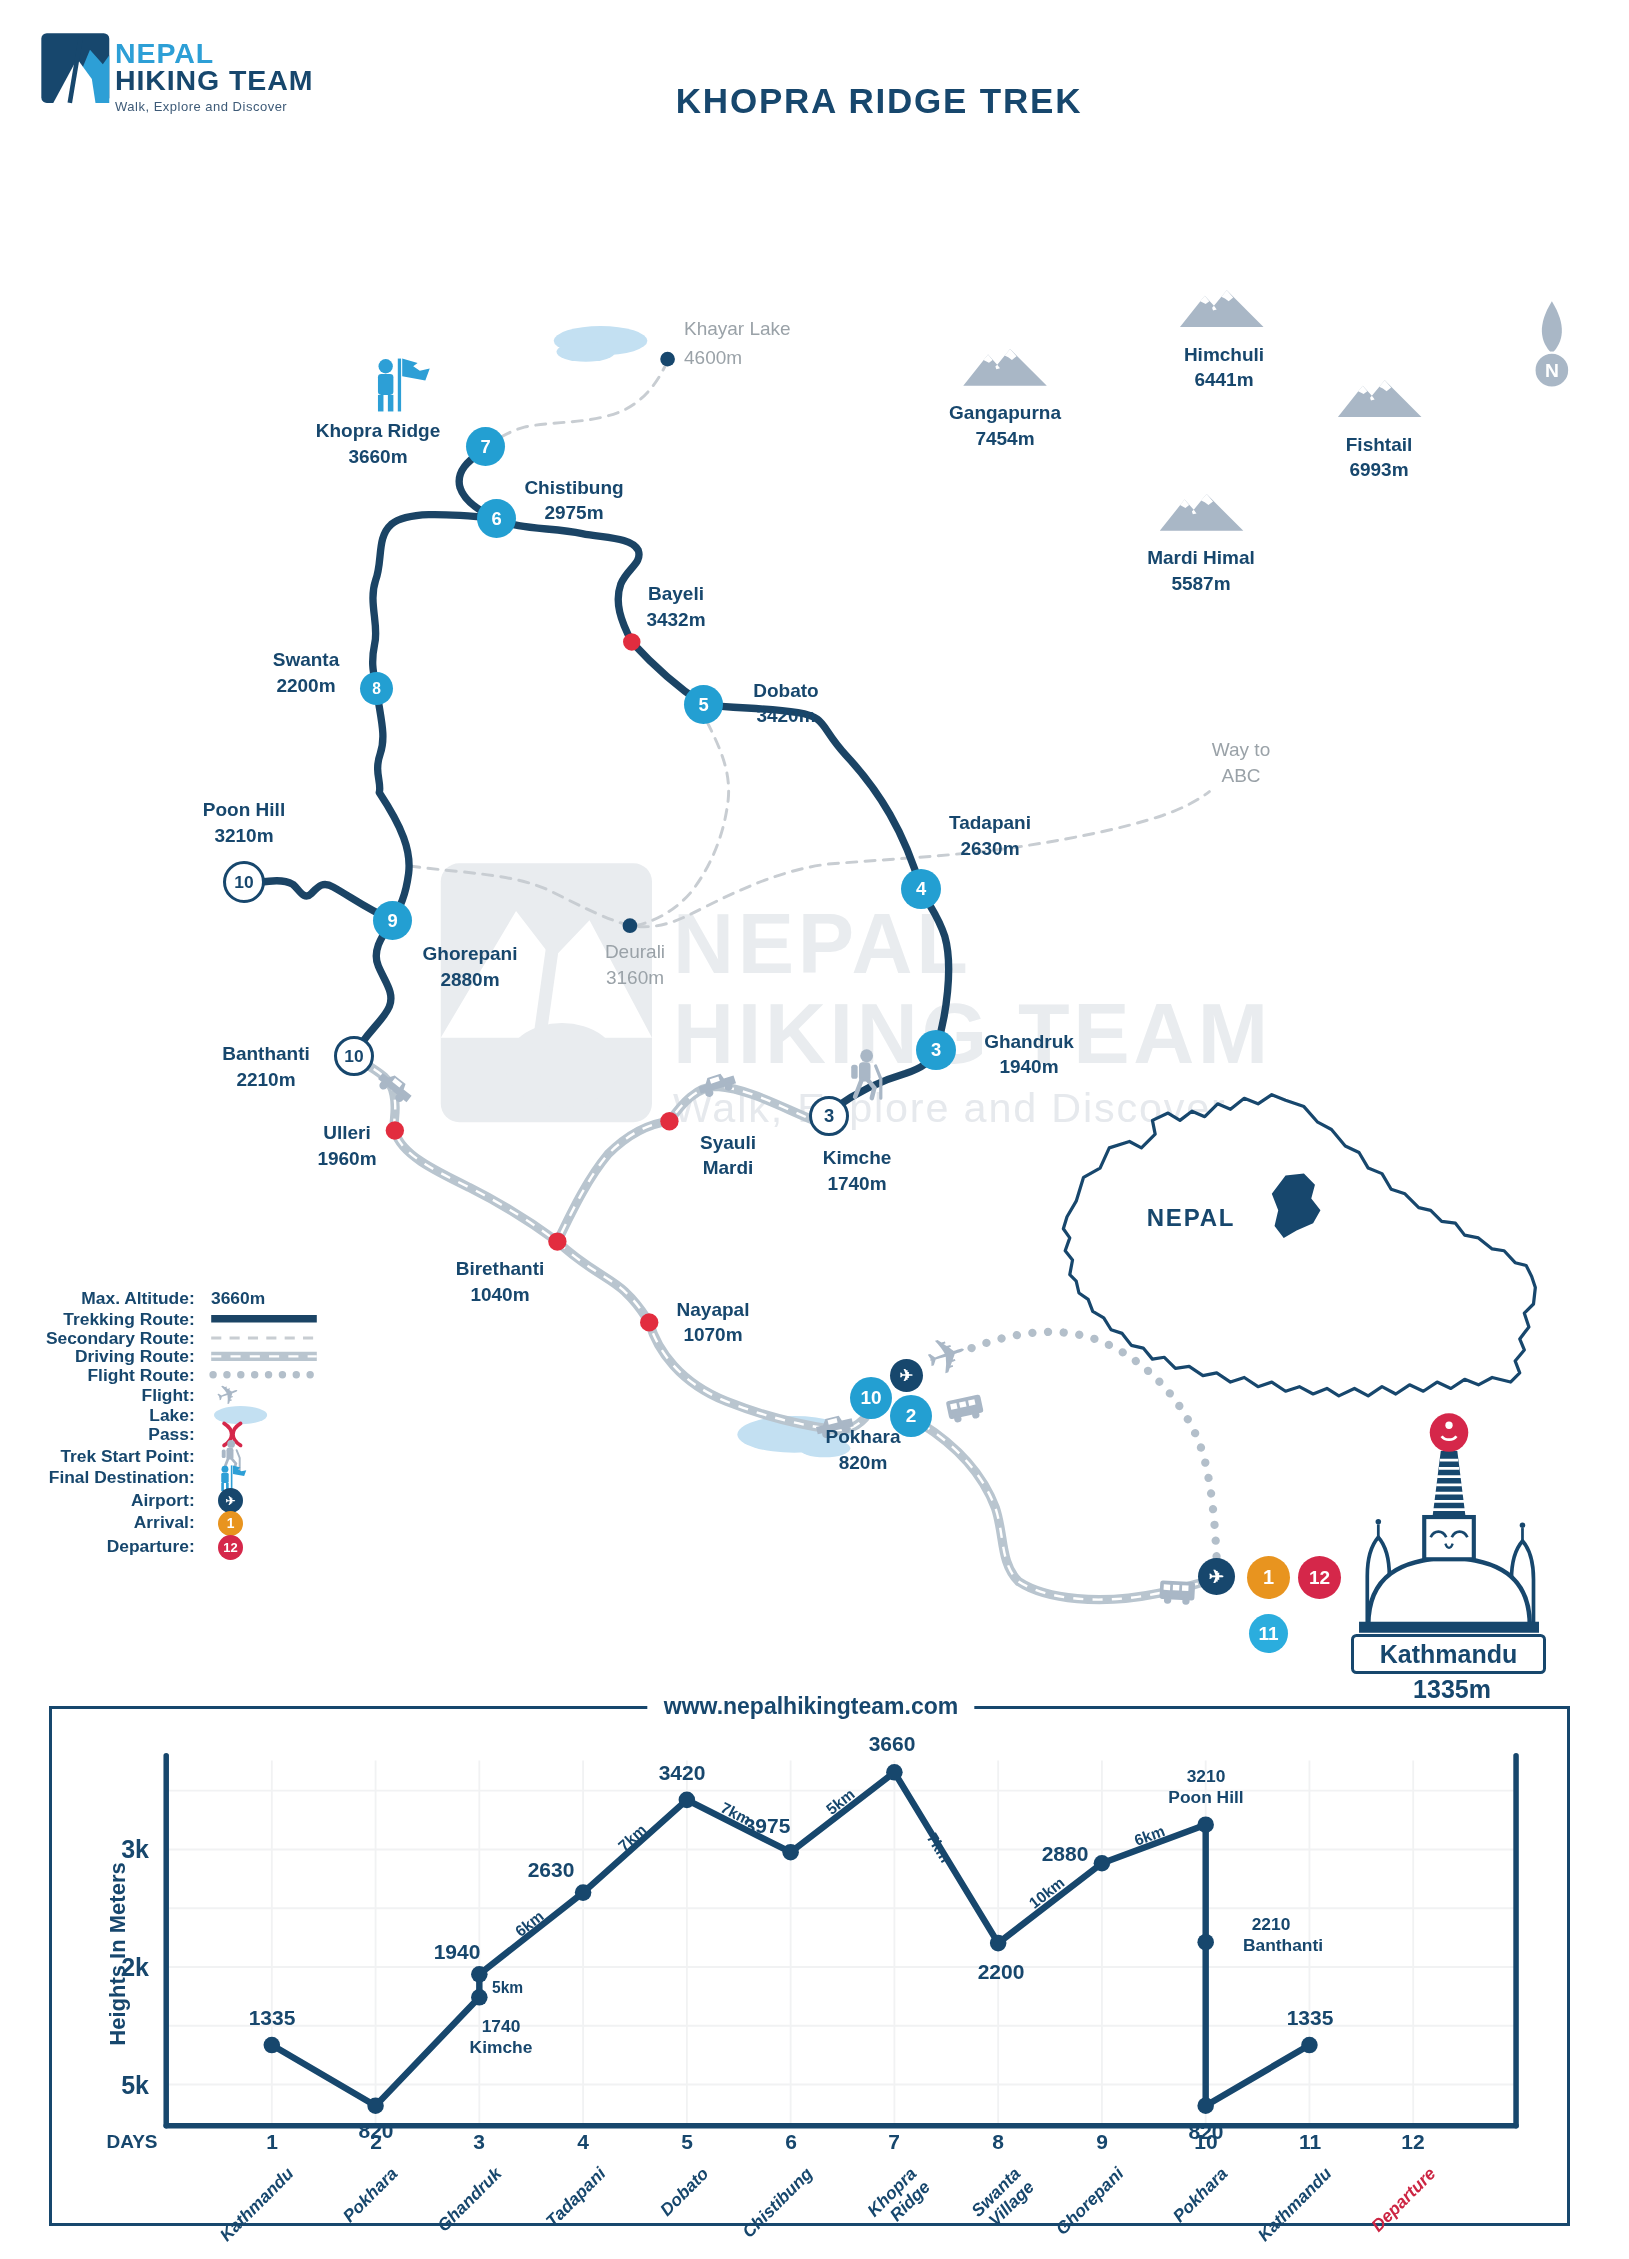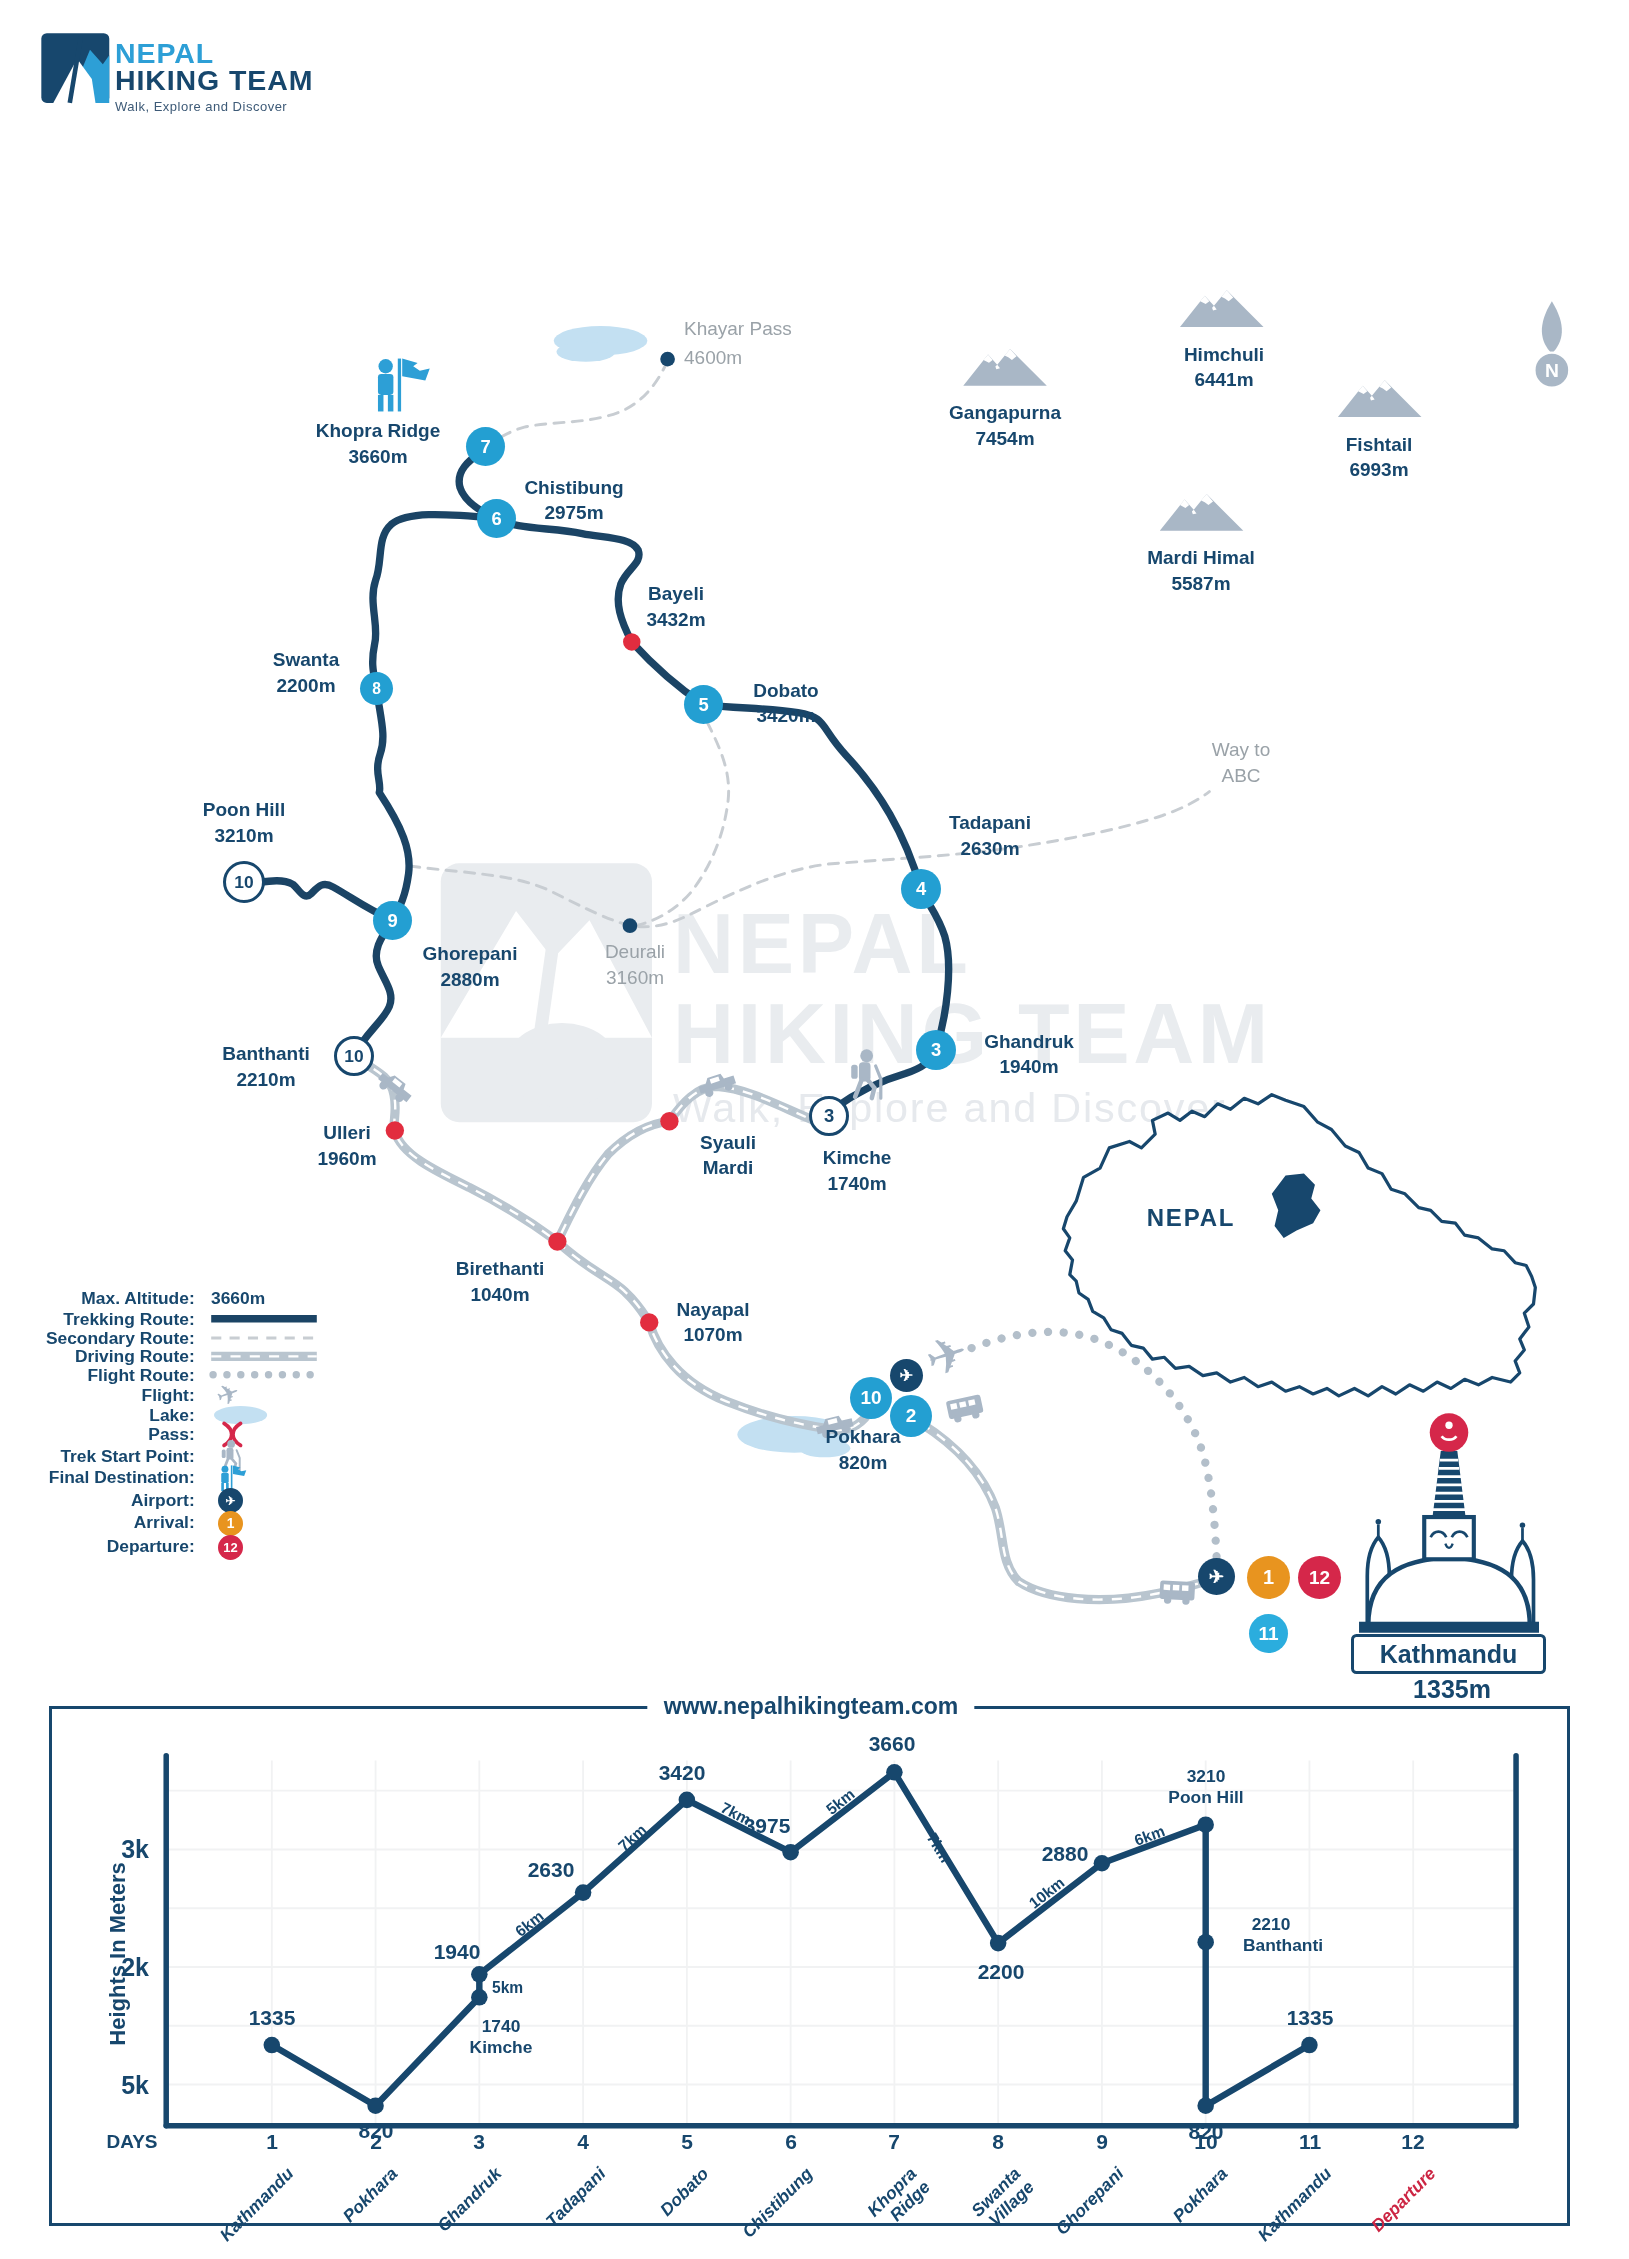--- a/index.html
+++ b/index.html
@@ -267,22 +267,23 @@
           <circle cx="1313" cy="2115" r="9"></circle>
         <circle cx="1313" cy="2293" r="9"></circle>
           <circle cx="1426" cy="2227" r="9"></circle>
       </g>
     </g>
   </svg>
 
   <div class="logo1">NEPAL</div>
   <div class="logo2">HIKING TEAM</div>
   <div class="tagline">Walk, Explore and Discover</div>
-
-  <div class="lbl gray left" style="left:684px;top:316px">Khayar Pass</div>
+  <div class="title">KHOPRA RIDGE TREK</div>
+
+  <div class="lbl gray left" style="left:684px;top:316px">Khayar Lake</div>
   <div class="lbl gray left" style="left:684px;top:345px">4600m</div>
   <div class="lbl gray" style="left:1241px;top:737px">Way to</div>
   <div class="lbl gray" style="left:1241px;top:763px">ABC</div>
   <div class="lbl gray" style="left:635px;top:939px">Deurali</div>
   <div class="lbl gray" style="left:635px;top:965px">3160m</div>
 
   <div class="lbl" style="left:378px;top:418px">Khopra Ridge</div>
   <div class="lbl" style="left:378px;top:444px">3660m</div>
   <div class="lbl" style="left:574px;top:475px">Chistibung</div>
   <div class="lbl" style="left:574px;top:500px">2975m</div>

